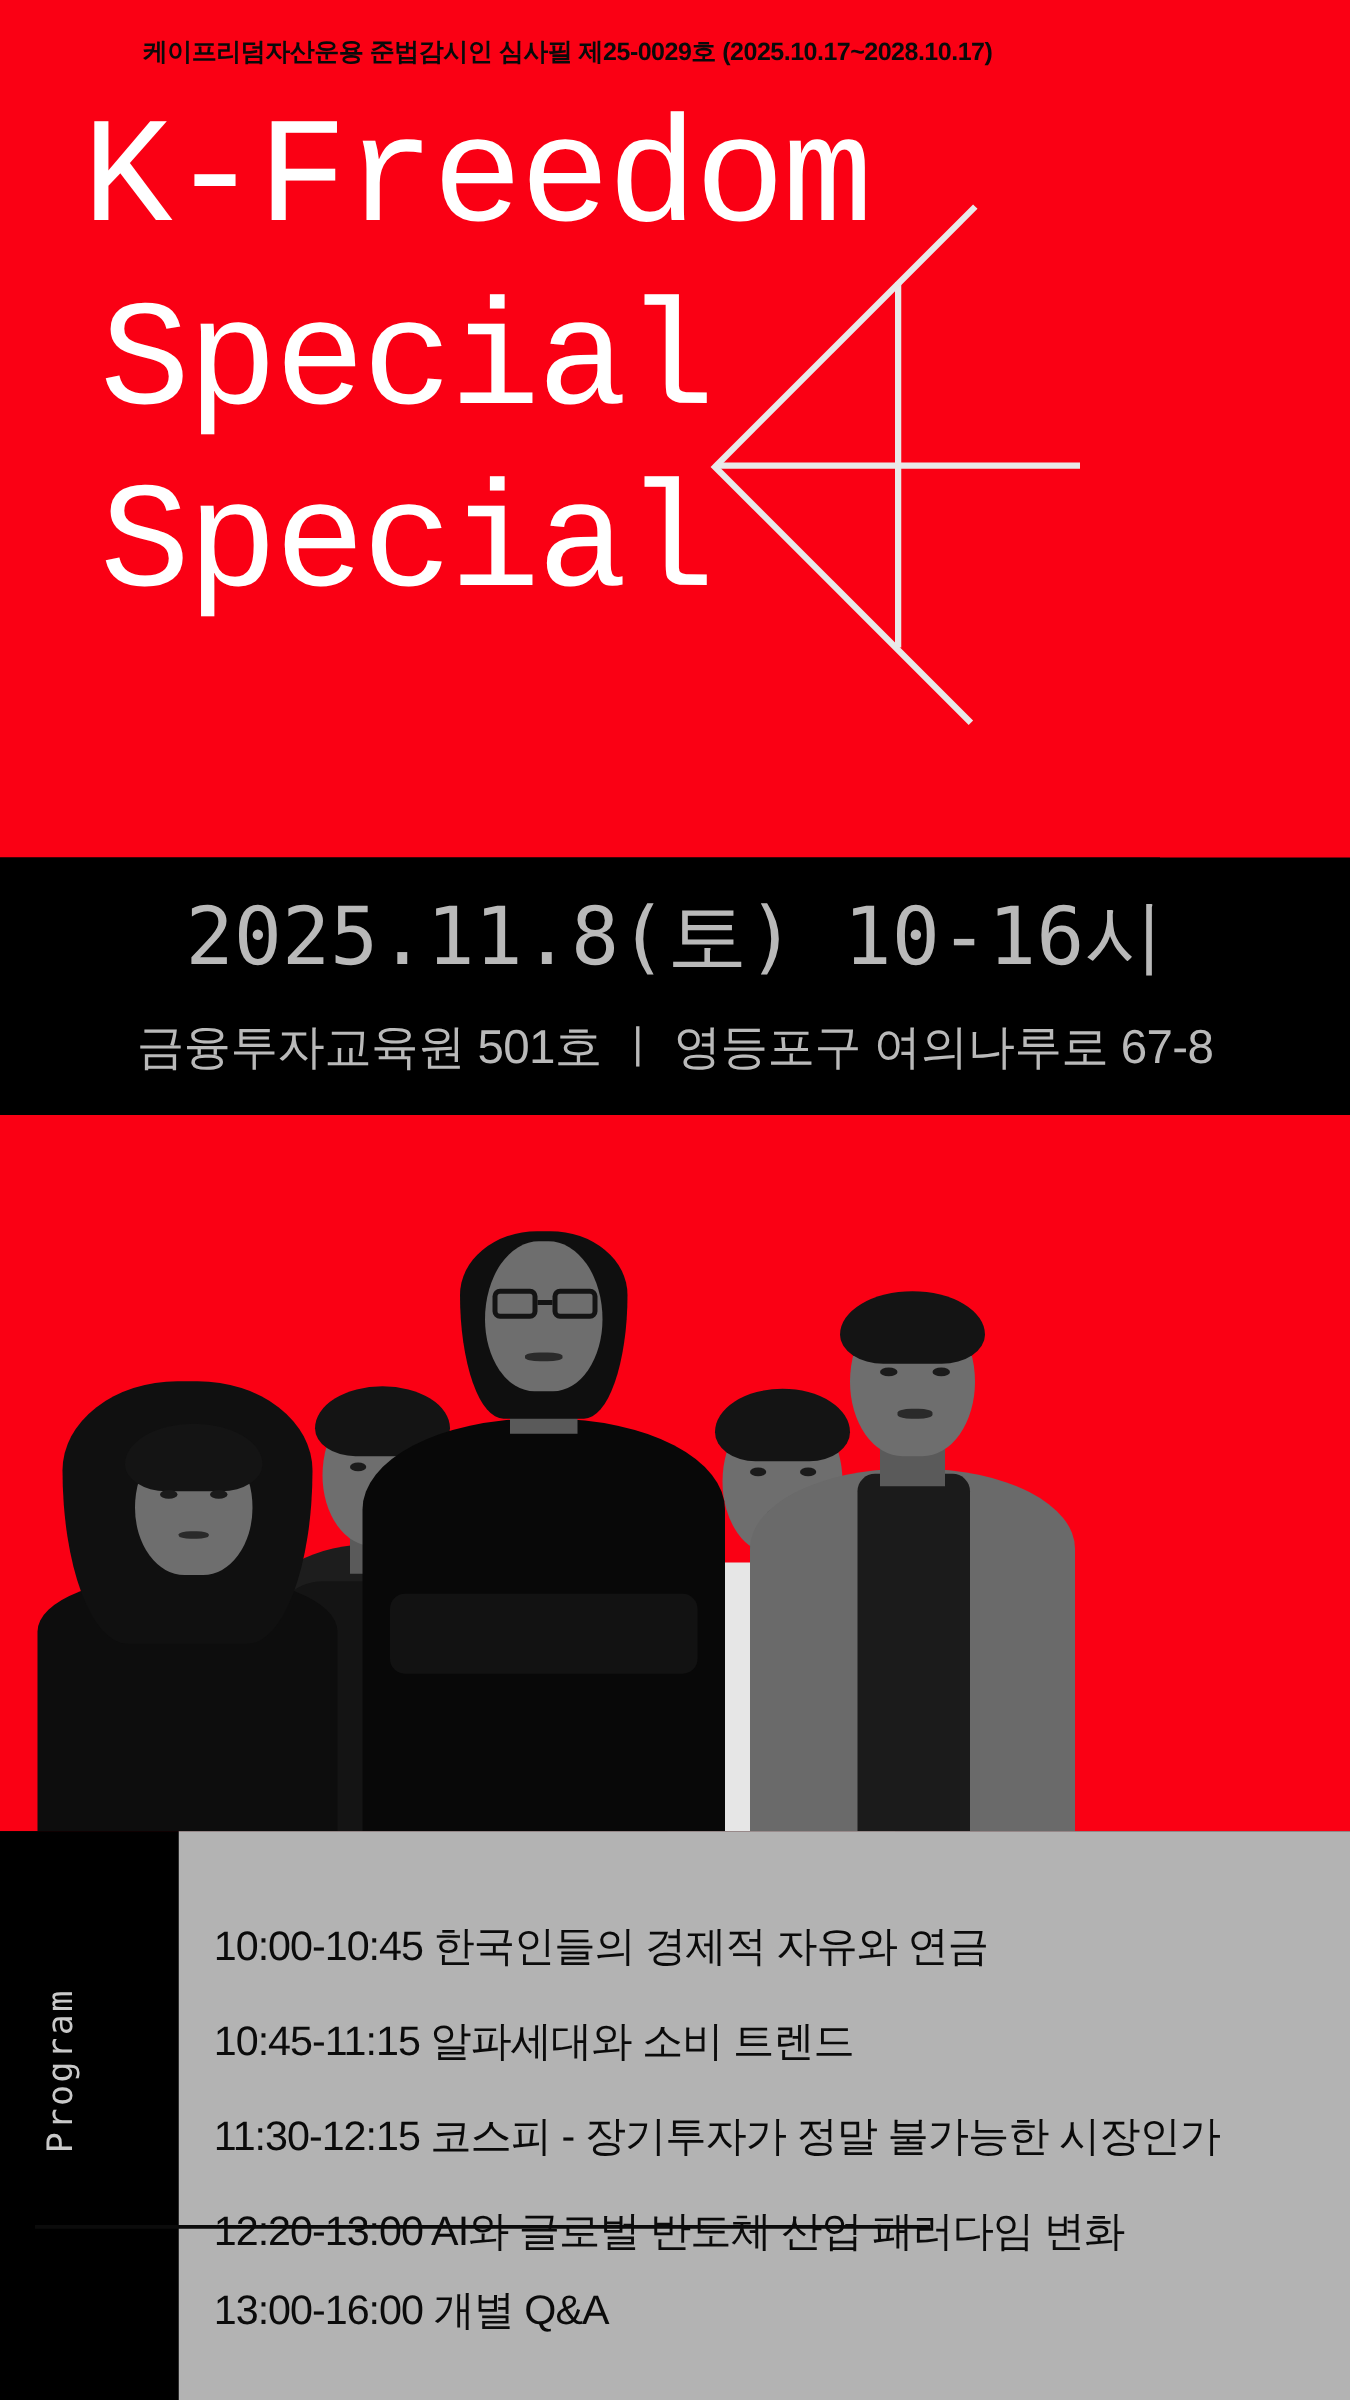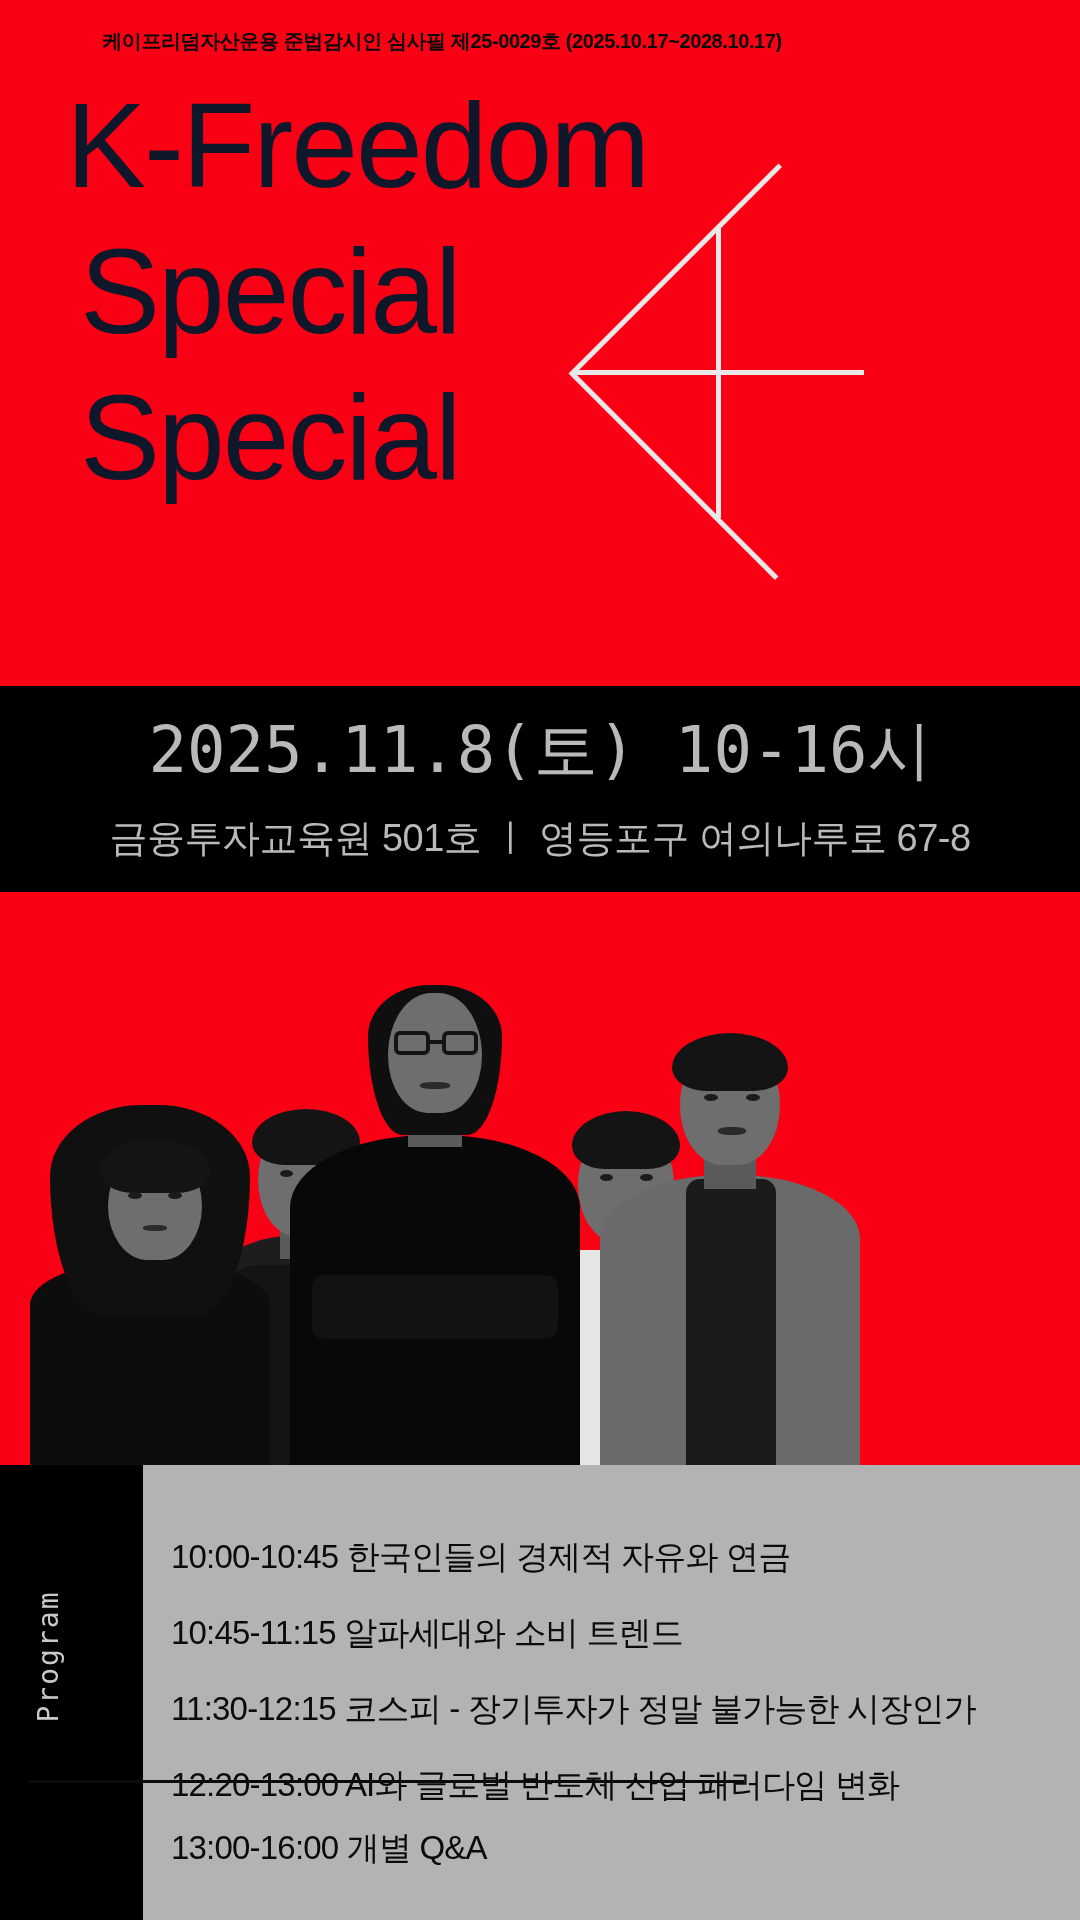--- a/index.html
+++ b/index.html
@@ -18,34 +18,34 @@
   }
 
   
   .hero {
     position:absolute; left:0; top:0;
     width:1080px; height:686px;
     background:#FA0014;
     overflow:hidden;
   }
   .compliance {
-    position:absolute; left:4px; top:28px; width:876px;
+    position:absolute; left:16px; top:28px; width:876px;
     text-align:center;
     font-size:20px; font-weight:700; color:#0a0a0a;
     letter-spacing:-0.4px;
     white-space:nowrap;
   }
   .title-wrap {
     position:absolute; left:62px; top:72px; width:960px;
     z-index:3;
   }
   .title-line {
-    font-family:Liberation Sans, sans-serif;
+    font-family:Liberation Mono, monospace;
     font-weight:400;
-    color:#0f172a;
+    color:#ffffff;
     font-size:120px;
     line-height:146px;
     letter-spacing:-2px;
     white-space:nowrap;
   }
   .title-line.l1 { padding-left:4px; }
   .title-line.l2 { padding-left:18px; }
   .title-line.l3 { padding-left:18px; }
 
   

